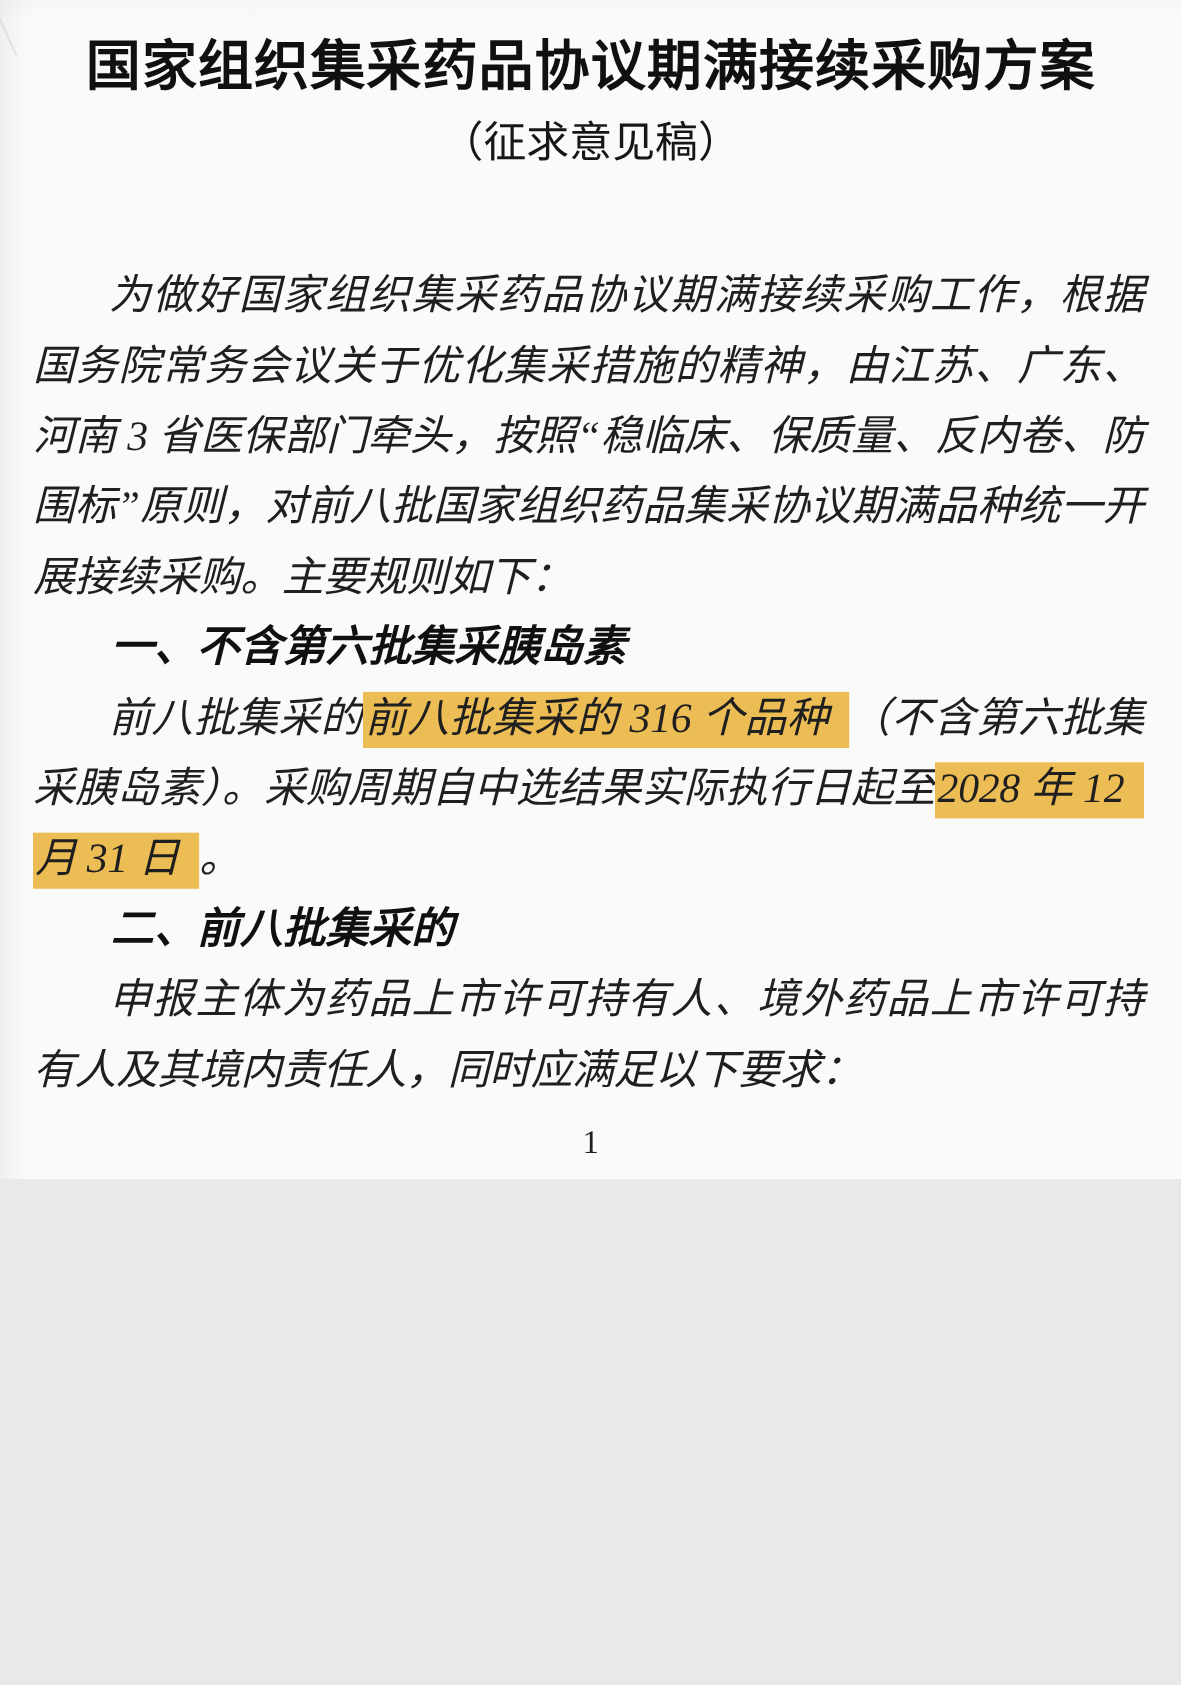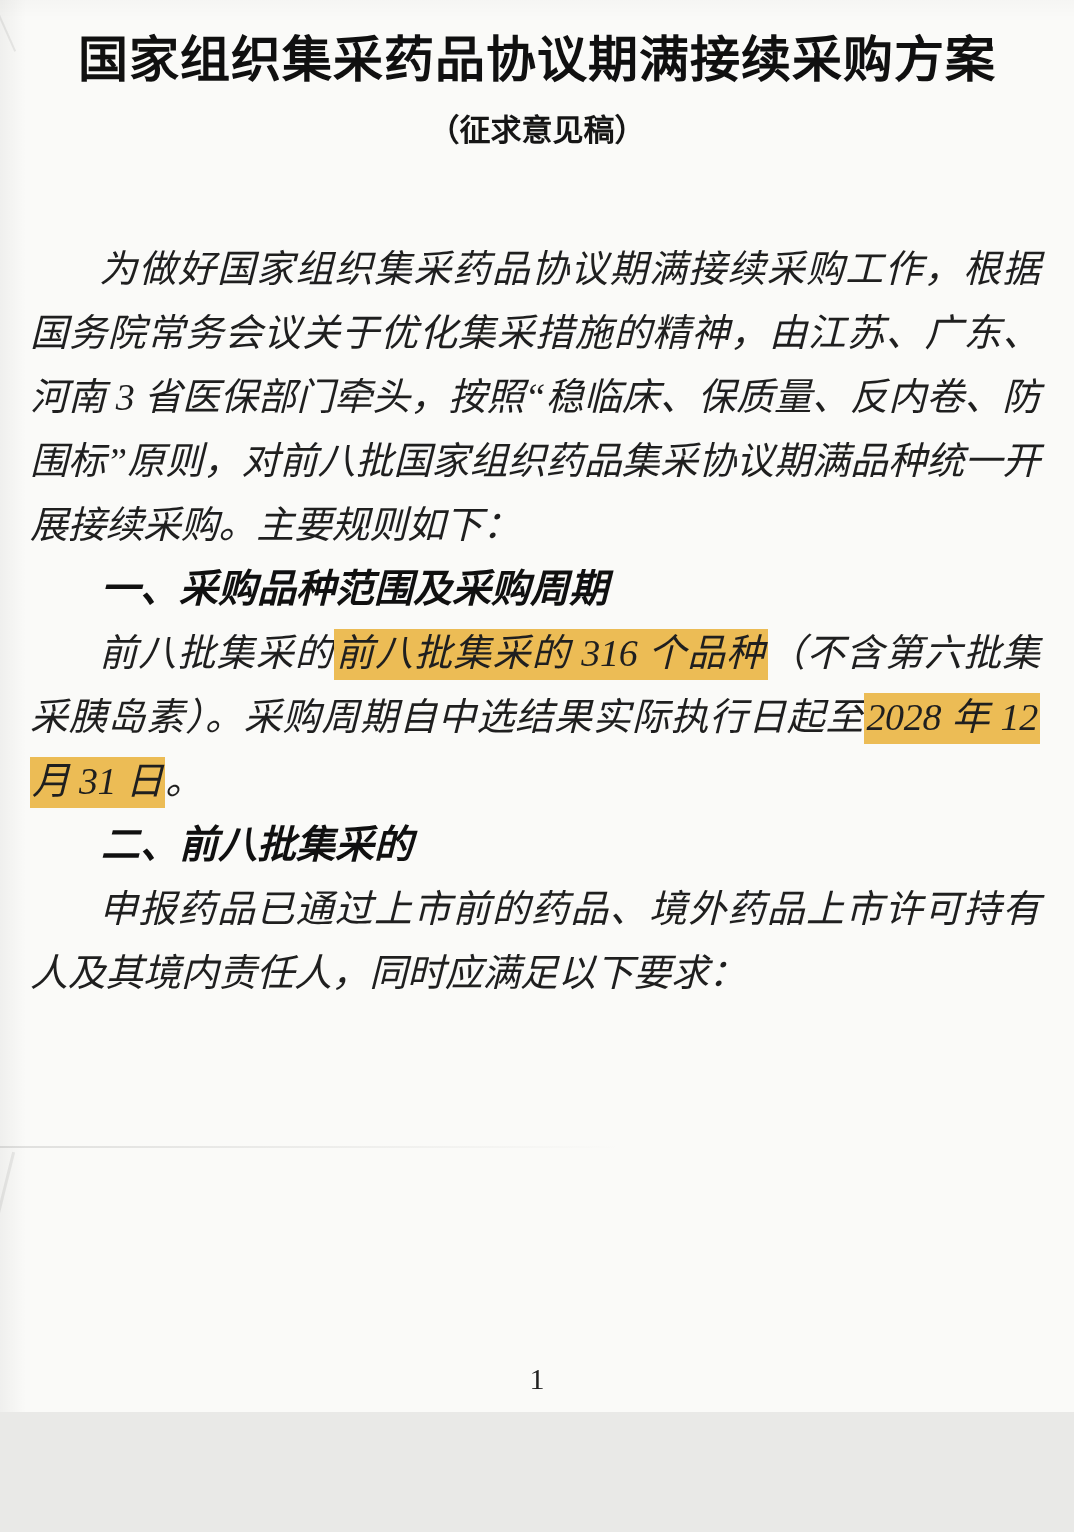--- a/index.html
+++ b/index.html
@@ -5,21 +5,21 @@
   :root{
     --hl: #ecbc55;
     --ink: #1f1f1f;
     --heading-ink: #101010;
     --paper: #fafaf8;
   }
   html,body{margin:0;padding:0;background:#e9e9e7;}
   .page{
     position:relative;
     width:1074px;
-    height:1412px;
+    height:1072px;
     margin:0 auto;
     background:
       linear-gradient(90deg, rgba(0,0,0,0.045) 0px, rgba(0,0,0,0.0) 26px),
       linear-gradient(180deg, rgba(0,0,0,0.02) 0px, rgba(0,0,0,0.0) 18px),
       var(--paper);
     overflow:hidden;
     font-family:"Liberation Serif","DejaVu Serif",serif;
     color:var(--ink);
     box-sizing:border-box;
     padding-top:30px;
@@ -53,23 +53,23 @@
     font-size:50px;
     line-height:60px;
     font-weight:700;
     letter-spacing:1px;
     color:var(--heading-ink);
     font-family:"Liberation Serif","DejaVu Serif",serif;
   }
   .doc-subtitle{
     margin:20px 0 0 0;
     text-align:center;
-    font-size:31px;
+    font-size:39px;
     line-height:42px;
-    font-weight:700;
+    font-weight:400;
     color:#161616;
   }
 
   .content{
     margin:85px 34px 0 30px;
     font-size:38px;
     line-height:64px;
     text-align:justify;
     text-align-last:left;
     letter-spacing:-0.3px;
@@ -84,21 +84,21 @@
     text-indent:1.82em;
     font-size:39px;
     line-height:64px;
     font-weight:700;
     color:var(--heading-ink);
     font-family:"Liberation Sans","DejaVu Sans",sans-serif;
     letter-spacing:0;
   }
   .hl{
     background:var(--hl);
-    padding:3px 2px 6px 2px;
+    padding:3px 18px 6px 2px;
     box-decoration-break:clone;
     -webkit-box-decoration-break:clone;
   }
   .page-number{
     position:absolute;
     left:0; right:0;
     bottom:16px;
     text-align:center;
     font-size:30px;
     line-height:34px;
@@ -113,27 +113,27 @@
   <div class="crease"></div>
   <div class="streak-a"></div>
 
   <h1 class="doc-title">国家组织集采药品协议期满接续采购方案</h1>
   <div class="doc-subtitle">（征求意见稿）</div>
 
   <div class="content">
 
     <p class="para"><span>为做好国家组织集采药品协议期满接续采购工作，根据国务院常务会议关于优化集采措施的精神，由江苏、广东、河南 3 省医保部门牵头，按照“稳临床、保质量、反内卷、防围标”原则，对前八批国家组织药品集采协议期满品种统一开展接续采购。主要规则如下：</span></p>
 
-    <h2 class="sec-heading">一、采购品种范围及采购周期</h2>
+    <h2 class="sec-heading">一、不含第六批集采胰岛素</h2>
 
     <p class="para"><span>前八批集采的</span><span class="hl">前八批集采的 316 个品种</span><span>（不含第六批集采胰岛素）。采购周期自中选结果实际执行日起至</span><span class="hl">2028 年 12 月 31 日</span><span>。</span></p>
 
     <h2 class="sec-heading">二、前八批集采的</h2>
 
-    <p class="para"><span>申报药品已通过上市前的药品、境外药品上市许可持有人及其境内责任人，同时应满足以下要求：</span></p>
+    <p class="para"><span>申报主体为药品上市许可持有人、境外药品上市许可持有人及其境内责任人，同时应满足以下要求：</span></p>
 
 
 
 
   </div>
 
   <div class="page-number">1</div>
 </div>
 
 </body></html>

